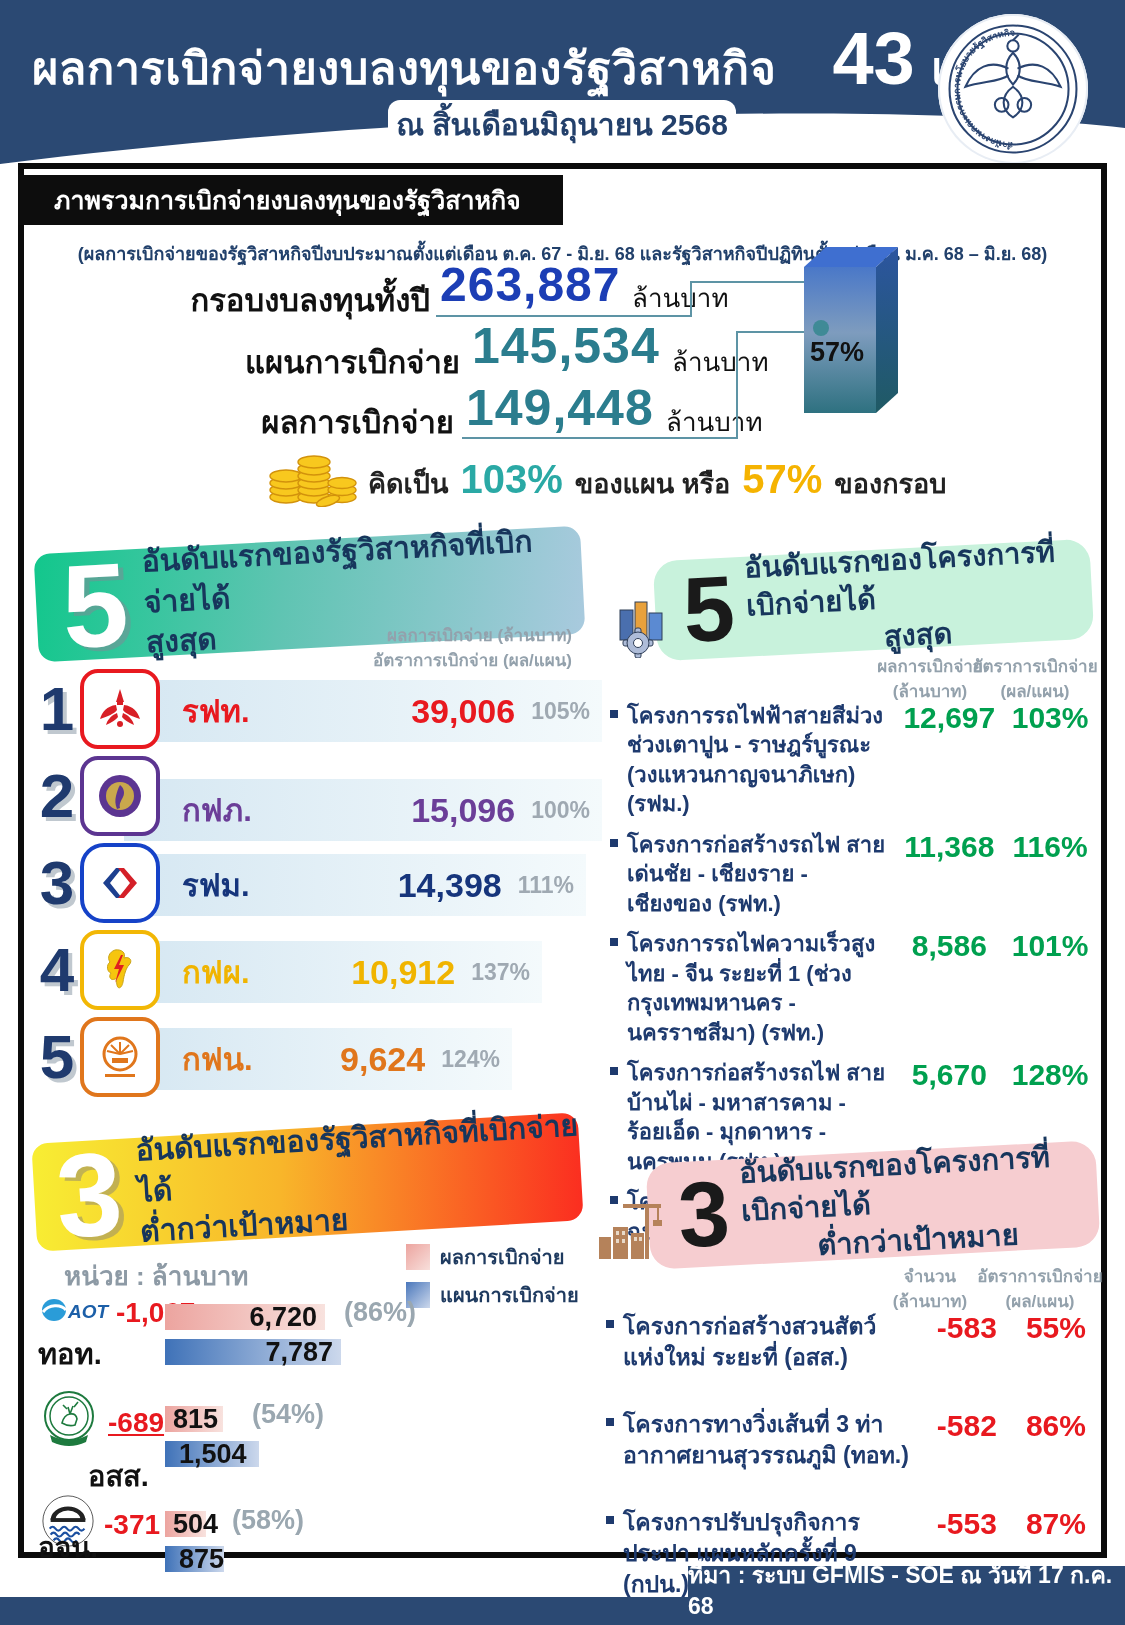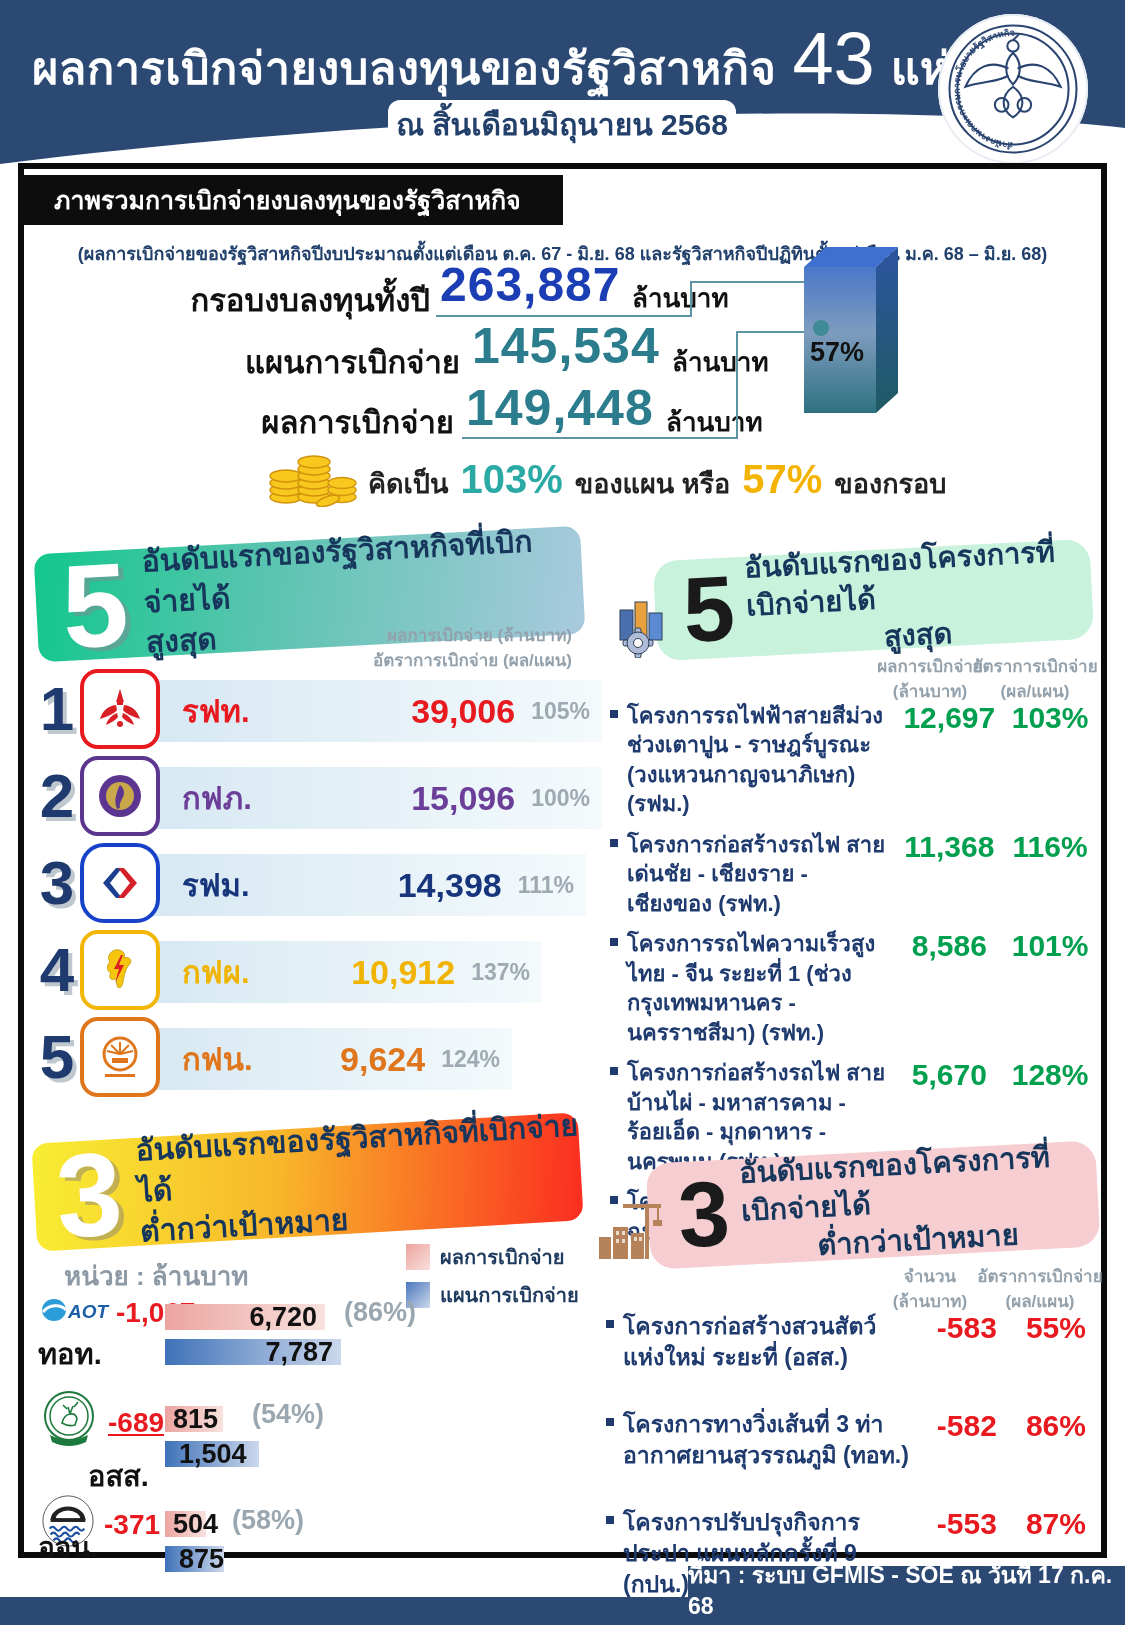--- a/index.html
+++ b/index.html
@@ -4,35 +4,35 @@
 <style>
   html,body{margin:0;padding:0;background:#fff;}
   body{font-family:"Liberation Sans","DejaVu Sans",sans-serif;}
   #page{position:relative;width:1125px;height:1625px;background:#fff;overflow:hidden;}
   .abs{position:absolute;}
   
   #header{position:absolute;left:0;top:0;width:1125px;height:170px;background:#2b4973;}
   #header-curve{position:absolute;left:0;top:106px;width:1125px;height:64px;}
   #title-row{position:absolute;left:32px;top:26px;display:flex;align-items:baseline;gap:16px;color:#fff;}
   #title-row .t1{font-size:45px;font-weight:bold;letter-spacing:.5px;}
-  #title-row .t2{font-size:74px;font-weight:normal;line-height:.9;}
+  #title-row .t2{font-size:74px;font-weight:bold;line-height:.9;margin-left:40px;}
   #title-row .t3{font-size:45px;font-weight:bold;}
   #subtitle-pill{position:absolute;left:388px;top:100px;width:348px;height:48px;background:#fff;border-radius:12px;
     display:flex;align-items:center;justify-content:center;font-size:30px;font-weight:bold;color:#23406b;}
   #sepo-logo{position:absolute;left:938px;top:14px;width:150px;height:150px;background:#fff;border-radius:50%;
     display:flex;align-items:center;justify-content:center;box-shadow:0 0 0 2px #e8edf4 inset;}
   
   #main-box{position:absolute;left:18px;top:163px;width:1089px;height:1395px;border:6px solid #0b0b0b;background:#fff;box-sizing:border-box;}
   #section-banner{position:absolute;left:-6px;top:6px;width:545px;height:50px;background:#0d0d0d;color:#fff;
     font-size:25px;font-weight:bold;line-height:50px;padding-left:36px;box-sizing:border-box;}
   #overview-note{position:absolute;left:0;top:70px;width:100%;text-align:center;font-size:18px;color:#21406b;font-weight:bold;}
   
   .ov-label{position:absolute;left:0;width:406px;text-align:right;font-size:31px;font-weight:bold;color:#111;}
   .ov-value{position:absolute;font-weight:bold;letter-spacing:1px;}
-  .ov-unit{position:absolute;font-size:26px;font-weight:bold;color:#111;}
+  .ov-unit{position:absolute;font-size:26px;font-weight:normal;color:#111;}
   .tealline{position:absolute;background:#5d94a5;}
   #frame-dot{position:absolute;left:789px;top:151px;width:16px;height:16px;border-radius:50%;background:#3f8a96;}
   #bar3d-label{position:absolute;left:786px;top:168px;font-size:27px;font-weight:bold;color:#111;}
   #summary-row{position:absolute;left:344px;top:288px;display:flex;align-items:baseline;gap:12px;white-space:nowrap;}
   #summary-row .s-t{font-size:27px;font-weight:bold;color:#222;}
   #summary-row .s-plan{font-size:40px;font-weight:bold;color:#2aa9a5;}
   #summary-row .s-frame{font-size:40px;font-weight:bold;color:#f5b301;}
   
   .banner{position:absolute;border-radius:16px;display:flex;align-items:center;}
   .banner .bignum{font-weight:bold;line-height:.85;}
@@ -235,21 +235,21 @@
             <path d="M20 27 C13 30 10 35 9 39 C15 36 19 34 21 31 Z"></path>
             <path d="M26 27 C33 30 36 35 37 39 C31 36 27 34 25 31 Z"></path>
             <circle cx="23" cy="38" r="3"></circle>
           </g>
         </svg>
       </div>
     </div>
 
     <div class="ent-row" style="top:587px;">
       <span class="rank">2</span>
-      <div class="ent-bar" style="width:478px;">
+      <div class="ent-bar" style="width:478px;margin-top:12px;">
         <span class="ent-name" style="color: rgb(107, 62, 152);">กฟภ.</span>
         <span class="ent-val" style="color: rgb(107, 62, 152);">15,096</span>
         <span class="ent-pct">100%</span>
       </div>
       <div class="ent-logo lgB">
         <svg width="46" height="46" viewBox="0 0 46 46">
           <circle cx="23" cy="23" r="21" fill="#5c3591"></circle>
           <circle cx="23" cy="23" r="14" fill="#c9a84c"></circle>
           <path d="M23 12 c4 3 5 8 3 12 c-2 4 -4 7 -3 11 l-3 1 c-2 -5 -2 -9 -1 -13 c1 -4 2 -8 4 -11 z" fill="#5c3591"></path>
         </svg>

